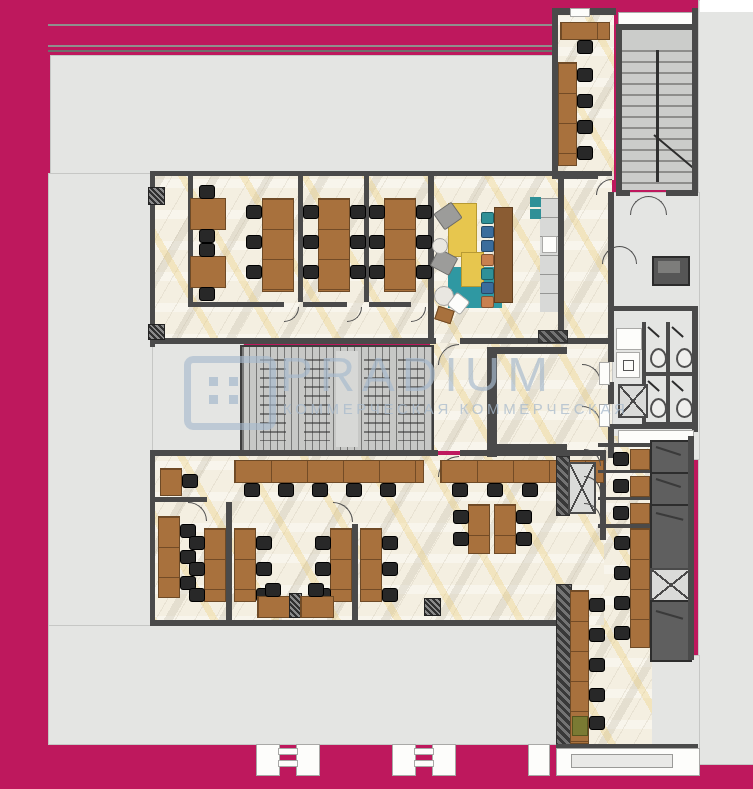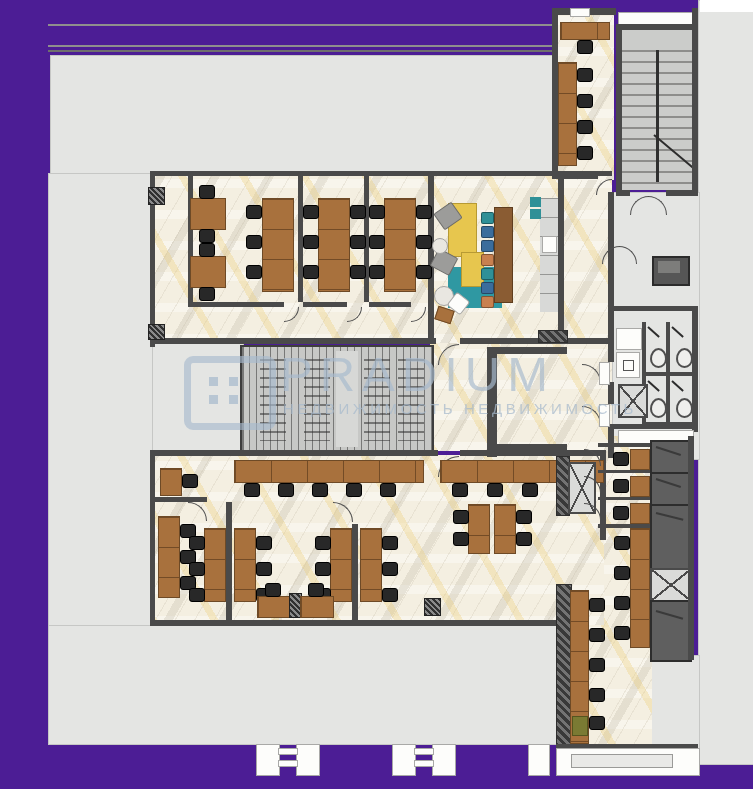--- a/index.html
+++ b/index.html
@@ -1,21 +1,21 @@
 <!DOCTYPE html>
 <html style="--floor: #f4efe1; --concrete: #e4e5e3; --wall: #4a4a4a; --wood: #a8713d; --wood_dark: #8a5c33; --chair: #282828; --sofa: #e7c64e; --rug: #2f98a2; --stool_teal: #2f9097; --stool_blue: #3b6d9c; --stool_orange: #c8804f; --stair: #cbccca; --dark_room: #5f5f5f; --wm: #a7bacd;"><head>
 <meta charset="utf-8">
 <style>
   :root{
     --floor:#f4efe1; --concrete:#e4e5e3; --wall:#4a4a4a; --wood:#a8713d; --wood_dark:#8a5c33;
     --chair:#282828; --sofa:#e7c64e; --rug:#2f98a2; --stool_teal:#2f9097; --stool_blue:#3b6d9c;
     --stool_orange:#c8804f; --stair:#cbccca; --dark_room:#5f5f5f; --wm:#a7bacd;
   }
   html,body{margin:0;padding:0;background:#fff;font-family:"Liberation Sans",sans-serif;}
-  .plan{position:relative;width:753px;height:789px;background:#4c1d95;overflow:hidden;}
+  .plan{position:relative;width:753px;height:789px;background:#be185d;overflow:hidden;}
   .abs{position:absolute;}
   .concrete{background:var(--concrete);border:1px solid #c6c7c5;}
   .floor{background-color:var(--floor);
     background-image:
       repeating-linear-gradient(60deg, rgba(236,203,110,.30) 0 7px, transparent 7px 53px),
       repeating-linear-gradient(-60deg, rgba(187,180,162,.28) 0 8px, transparent 8px 47px),
       repeating-linear-gradient(120deg, rgba(210,202,184,.35) 0 1px, transparent 1px 17px),
       repeating-linear-gradient(0deg, rgba(255,255,255,.38) 0 9px, transparent 9px 31px);}
   .wall{background:var(--wall);}
   .wallh{background:repeating-linear-gradient(45deg,#393939 0 3px,#737373 3px 6px);border:1px solid #2e2e2e;}
@@ -346,16 +346,16 @@
   </div>
 
   <div class="abs wm-wrap">
     <div class="wm-logo">
       <div class="wm-dot" style="left:18px;top:14px"></div>
       <div class="wm-dot" style="left:38px;top:14px"></div>
       <div class="wm-dot" style="left:18px;top:32px"></div>
       <div class="wm-dot" style="left:38px;top:32px"></div>
     </div>
     <div class="wm-brand">PRADIUM</div>
-    <div class="wm-tag">НЕДВИЖИМОСТЬ НЕДВИЖИМОСТЬ</div>
+    <div class="wm-tag">КОММЕРЧЕСКАЯ КОММЕРЧЕСКАЯ</div>
   </div>
 
 </div>
 
 </body></html>

